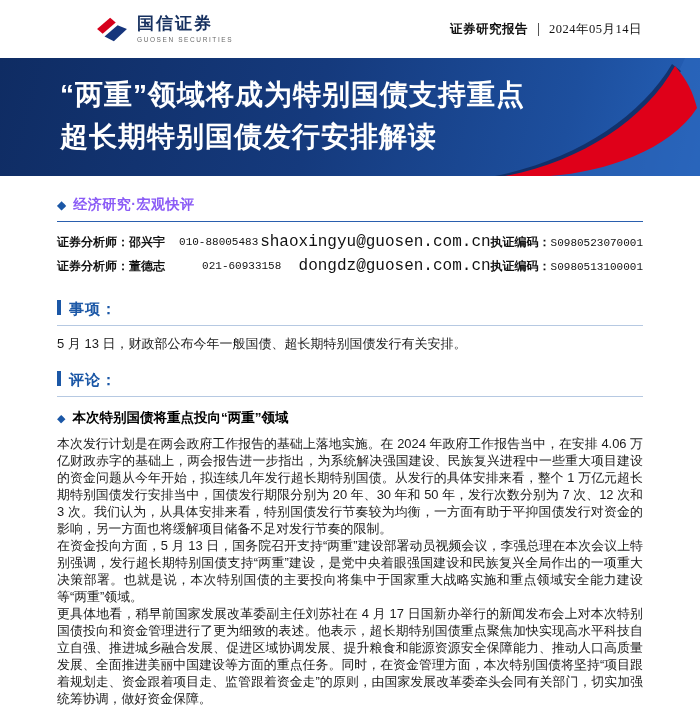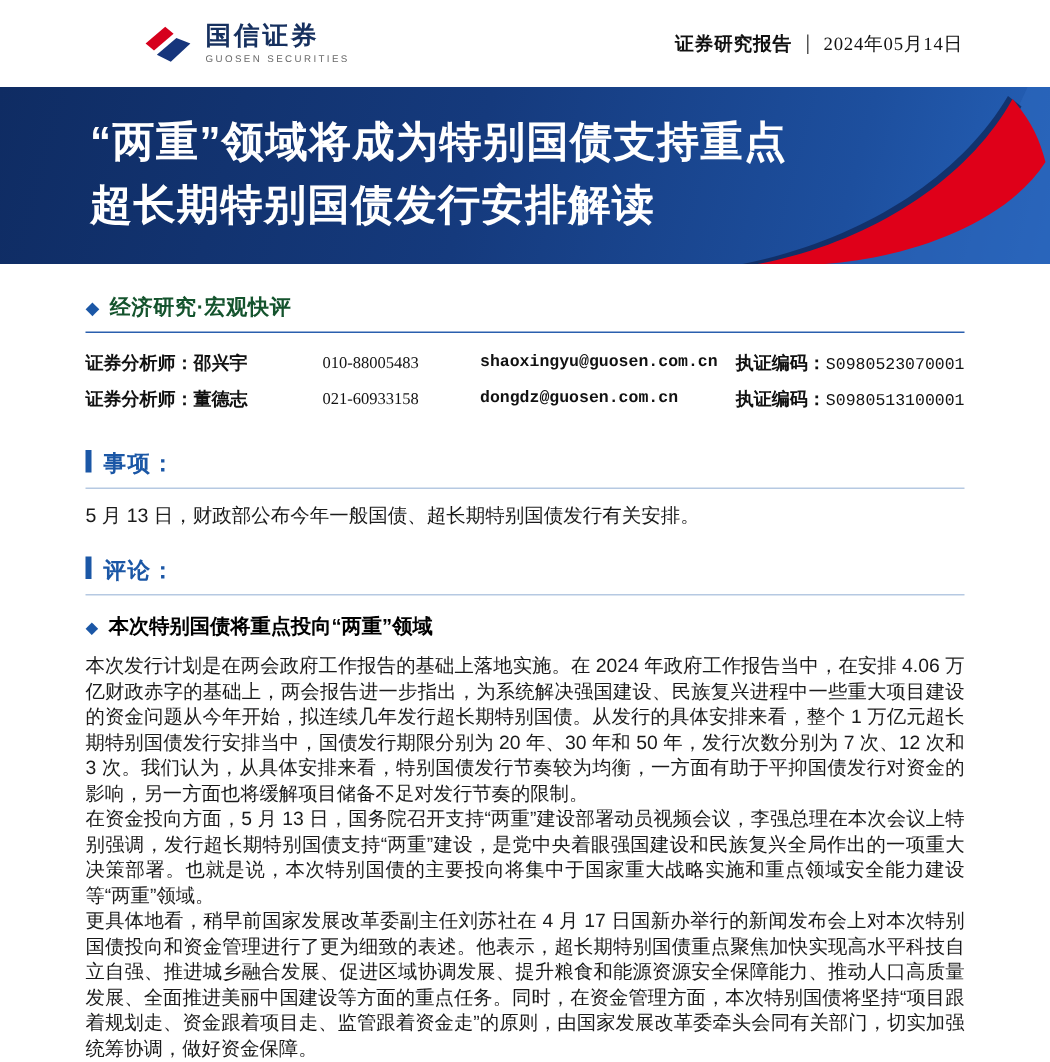--- a/index.html
+++ b/index.html
@@ -43,28 +43,28 @@
   
   main { padding: 0 57px; }
 
   .category-row {
     margin-top: 20px;
     display: flex; align-items: baseline; gap: 7px;
     padding-bottom: 7px;
     border-bottom: 1px solid #2a5fae;
   }
   .category-bullet { color: #1b57a6; font-size: 12px; }
-  .category-label { color: #14532d; font-weight: bold; font-size: 14px; letter-spacing: 0.5px; }
+  .category-label { color: #8b5cf6; font-weight: bold; font-size: 14px; letter-spacing: 0.5px; }
 
   .analysts { margin-top: 8px; }
   .analyst-row { display: flex; align-items: center; height: 24px; font-size: 12px; color: #111; }
   .a-col1 { width: 158px; white-space: nowrap; }
   .a-role, .a-name { font-weight: bold; }
-  .a-phone { width: 105px; font-family: Liberation Serif, serif; font-size: 11px; }
-  .a-email { flex: 1; font-family: "Liberation Mono", "DejaVu Sans Mono", monospace; font-size: 11px; font-weight: bold; }
+  .a-phone { width: 105px; font-family: Liberation Mono, monospace; font-size: 11px; }
+  .a-email { flex: 1; font-family: "Liberation Mono", "DejaVu Sans Mono", monospace; font-size: 16px; }
   .a-cert { text-align: right; white-space: nowrap; }
   .a-cert-label { font-weight: bold; }
   .a-cert-code { font-family: "Liberation Mono", "DejaVu Sans Mono", monospace; font-size: 11px; }
 
   .section-heading {
     margin-top: 22px;
     display: flex; align-items: flex-start;
     padding-bottom: 6px;
     border-bottom: 1px solid #b6c9e2;
   }

